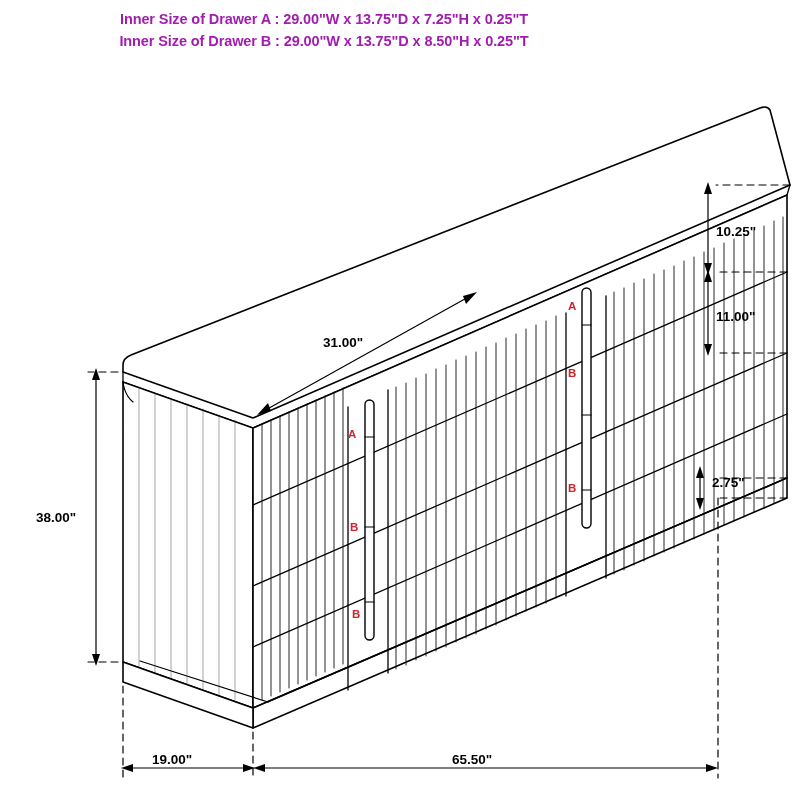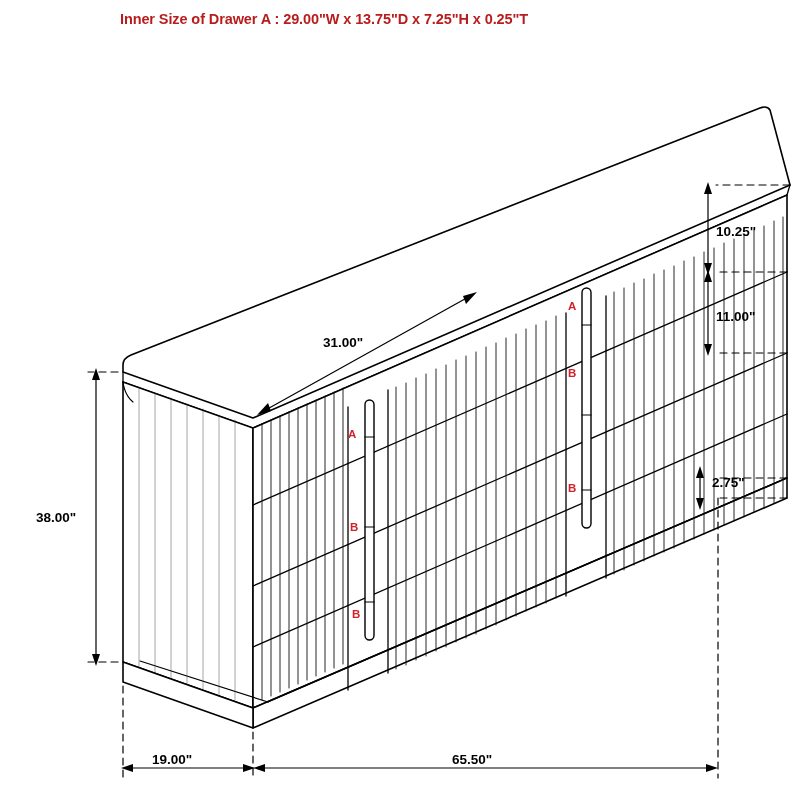--- a/index.html
+++ b/index.html
@@ -20,21 +20,21 @@
     height: 800px;
   }
   .headline {
     position: absolute;
     left: 0;
     top: 0;
     width: 648px;
     text-align: center;
     font-size: 14.5px;
     font-weight: bold;
-    color: #b91c1c;
+    color: #a21caf;
     letter-spacing: -0.1px;
   }
   .headline .line {
     display: block;
     line-height: 22px;
   }
   #line1 { top: 8px; }
   #line2 { top: 30px; }
   svg.diagram {
     position: absolute;
@@ -58,20 +58,23 @@
     white-space: nowrap;
   }
 </style>
 </head>
 <body>
 
 <div id="stage">
 
   <div class="headline" id="line1">
     <span class="line">Inner Size of Drawer A : 29.00"W x 13.75"D x 7.25"H x 0.25"T</span>
+  </div>
+  <div class="headline" id="line2">
+    <span class="line">Inner Size of Drawer B : 29.00"W x 13.75"D x 8.50"H x 0.25"T</span>
   </div>
 
   <svg class="diagram" viewBox="0 0 800 800">
     <g fill="none" stroke="#000000" stroke-width="1.6" stroke-linejoin="round" stroke-linecap="round">
 
       <path fill="#ffffff" d="M 770,110 L 790,185 L 253,418 L 123,372 L 123,365
                C 123,360 126,357 131,355 L 760,108
                C 764,106.5 768,107 770,110 Z"></path>
 
       <path stroke-width="1.3" d="M 787,195 L 253,428 L 123,382"></path>

